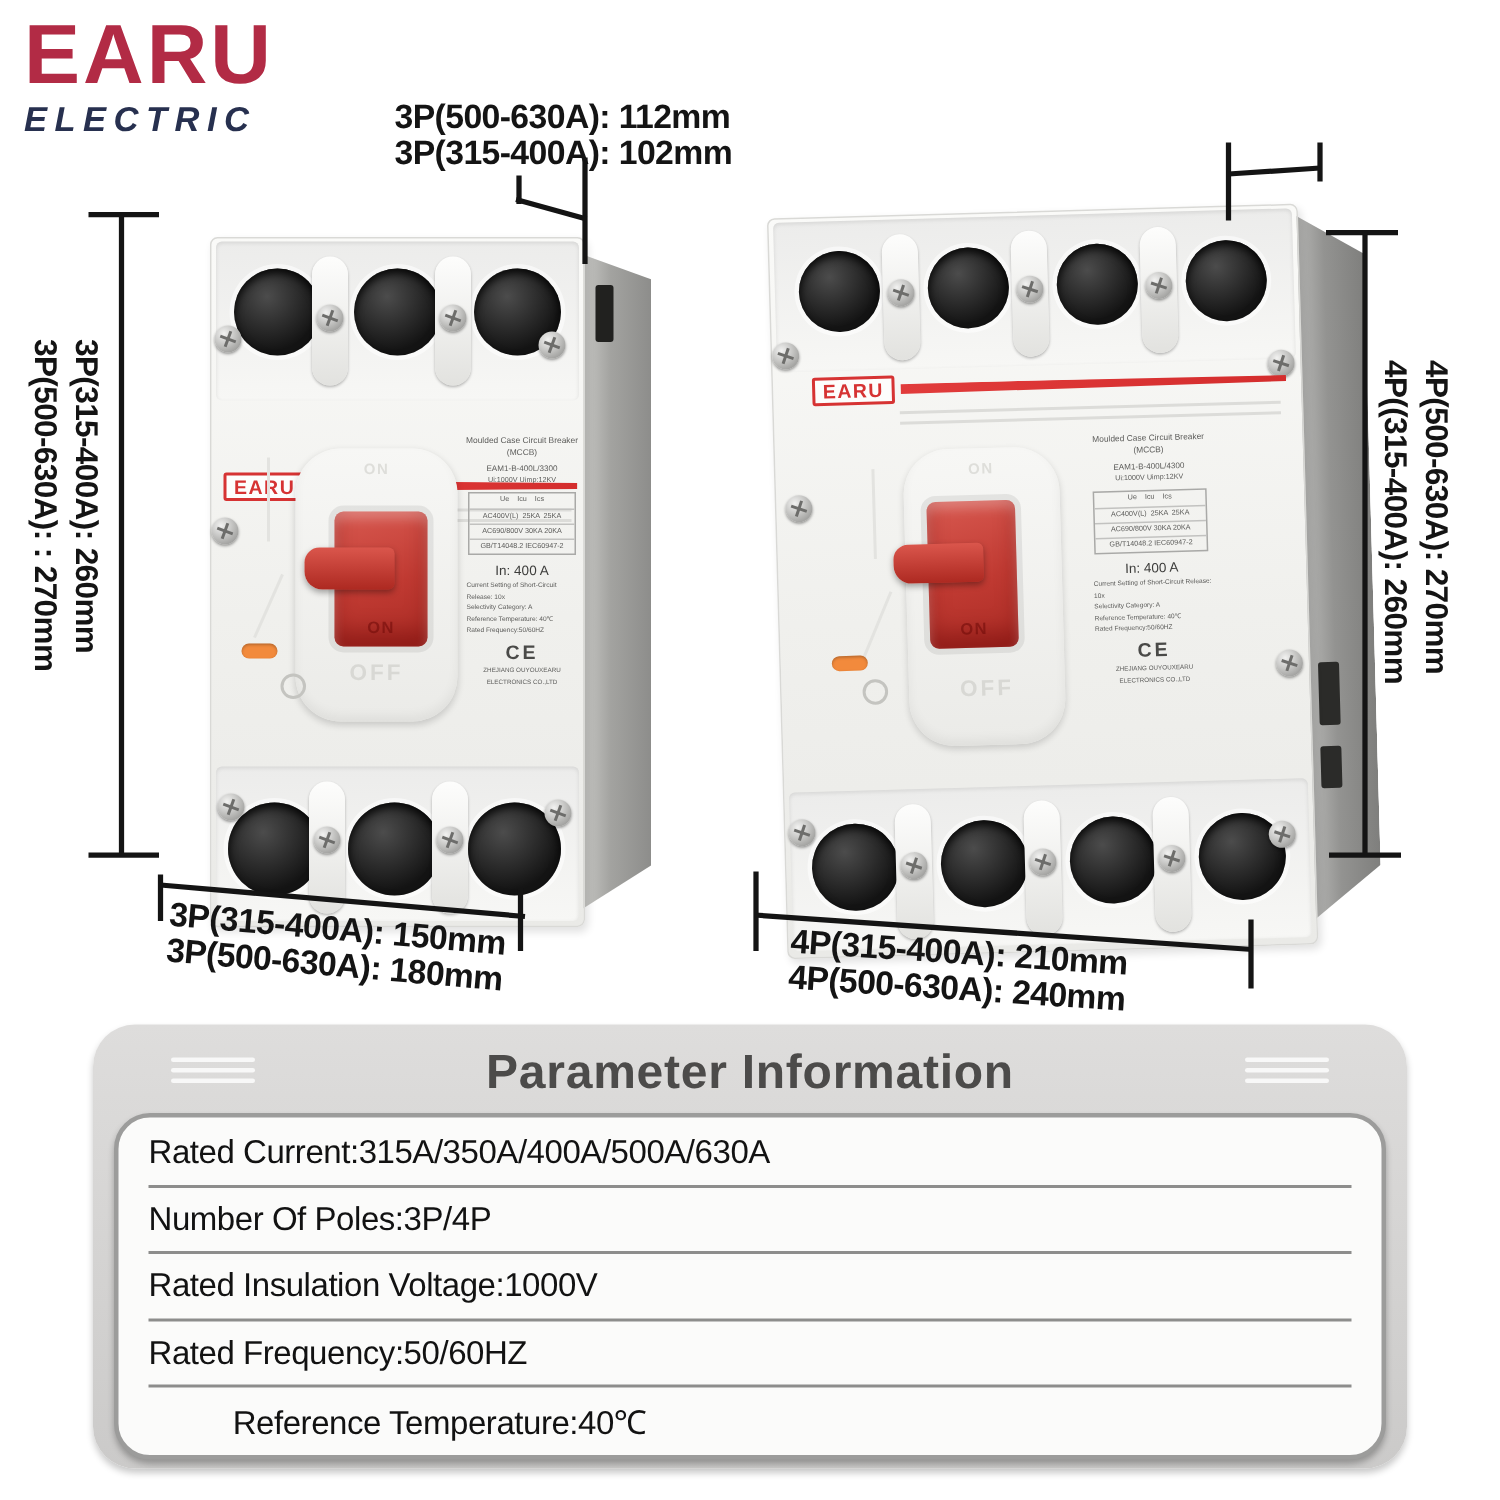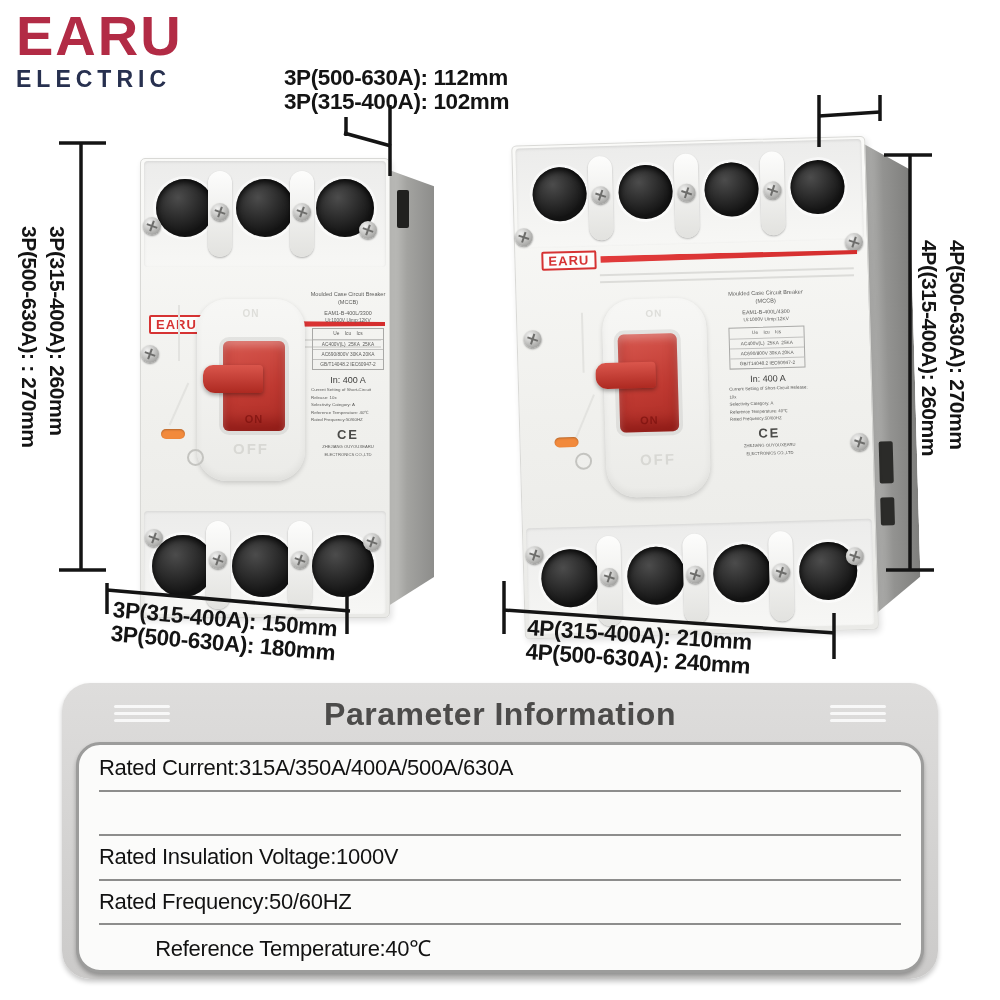--- a/index.html
+++ b/index.html
@@ -1,27 +1,27 @@
 <!DOCTYPE html>
 <html><head>
 <meta charset="utf-8">
 <style>
   html,body{margin:0;padding:0;background:#fff;}
   .stage{position:relative;width:1000px;height:1000px;background:#ffffff;overflow:hidden;
          font-family:"Liberation Sans",sans-serif;}
   
   .logo{position:absolute;left:16px;top:8px;z-index:5;}
   .logo-brand{font-size:56px;font-weight:bold;color:#b22b45;letter-spacing:2px;line-height:1;}
-  .logo-sub{font-size:23px;color:#27304f;font-weight:bold;letter-spacing:5px;margin-top:2px;}
+  .logo-sub{font-size:23px;color:#27304f;font-weight:bold;letter-spacing:5px;margin-top:2px;font-style:italic;}
   
   .dimlines{position:absolute;left:0;top:0;z-index:10;pointer-events:none;}
   .dim{position:absolute;font-weight:bold;color:#141414;font-size:22.5px;line-height:1.08;
        letter-spacing:-0.4px;white-space:nowrap;z-index:11;}
   .dim.vert{writing-mode:vertical-rl;font-size:21px;line-height:1.3;}
-  .dim-tl{left:263px;top:66px;margin-left:21px;}
+  .dim-tl{left:263px;top:66px;}
   .dim-tr{left:733px;top:40px;}
   .dim-left{left:16px;top:226px;}
   .dim-right{left:916px;top:240px;}
   .dim-bl{left:114px;top:598px;transform:rotate(5deg);transform-origin:0 0;}
   .dim-br{left:528px;top:616px;transform:rotate(3.8deg);transform-origin:0 0;}
   
   .breaker{position:absolute;}
   .b3p{left:100px;top:138px;width:295px;height:465px;}
   .b4p{left:478px;top:118px;width:398px;height:502px;transform:rotate(-1.6deg);}
   .b-side{position:absolute;background:linear-gradient(90deg,#cfcfcc,#a3a3a0 45%,#8d8d8b);}
@@ -323,20 +323,21 @@
           <i></i>
           <i></i>
           <i></i>
         </div>
     </div>
     <div class="panel-body">
       <div class="p-row">
         <span class="p-full">Rated Current:315A/350A/400A/500A/630A</span>
       </div>
       <div class="p-row">
+        <span class="p-left">Number Of Poles:3P/4P</span>
       </div>
       <div class="p-row">
         <span class="p-left">Rated Insulation Voltage:1000V</span>
       </div>
       <div class="p-row">
         <span class="p-left">Rated Frequency:50/60HZ</span>
       </div>
       <div class="p-row">
         <span class="p-left">Reference Temperature:40℃</span>
       </div>

